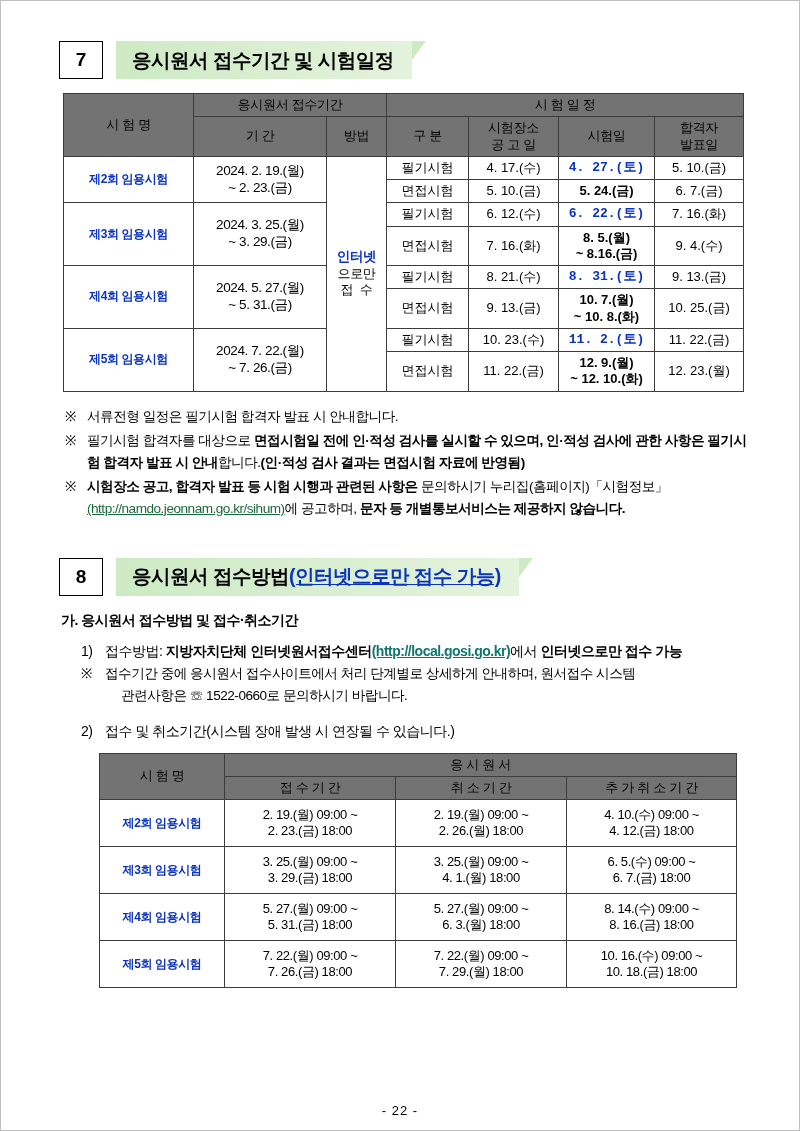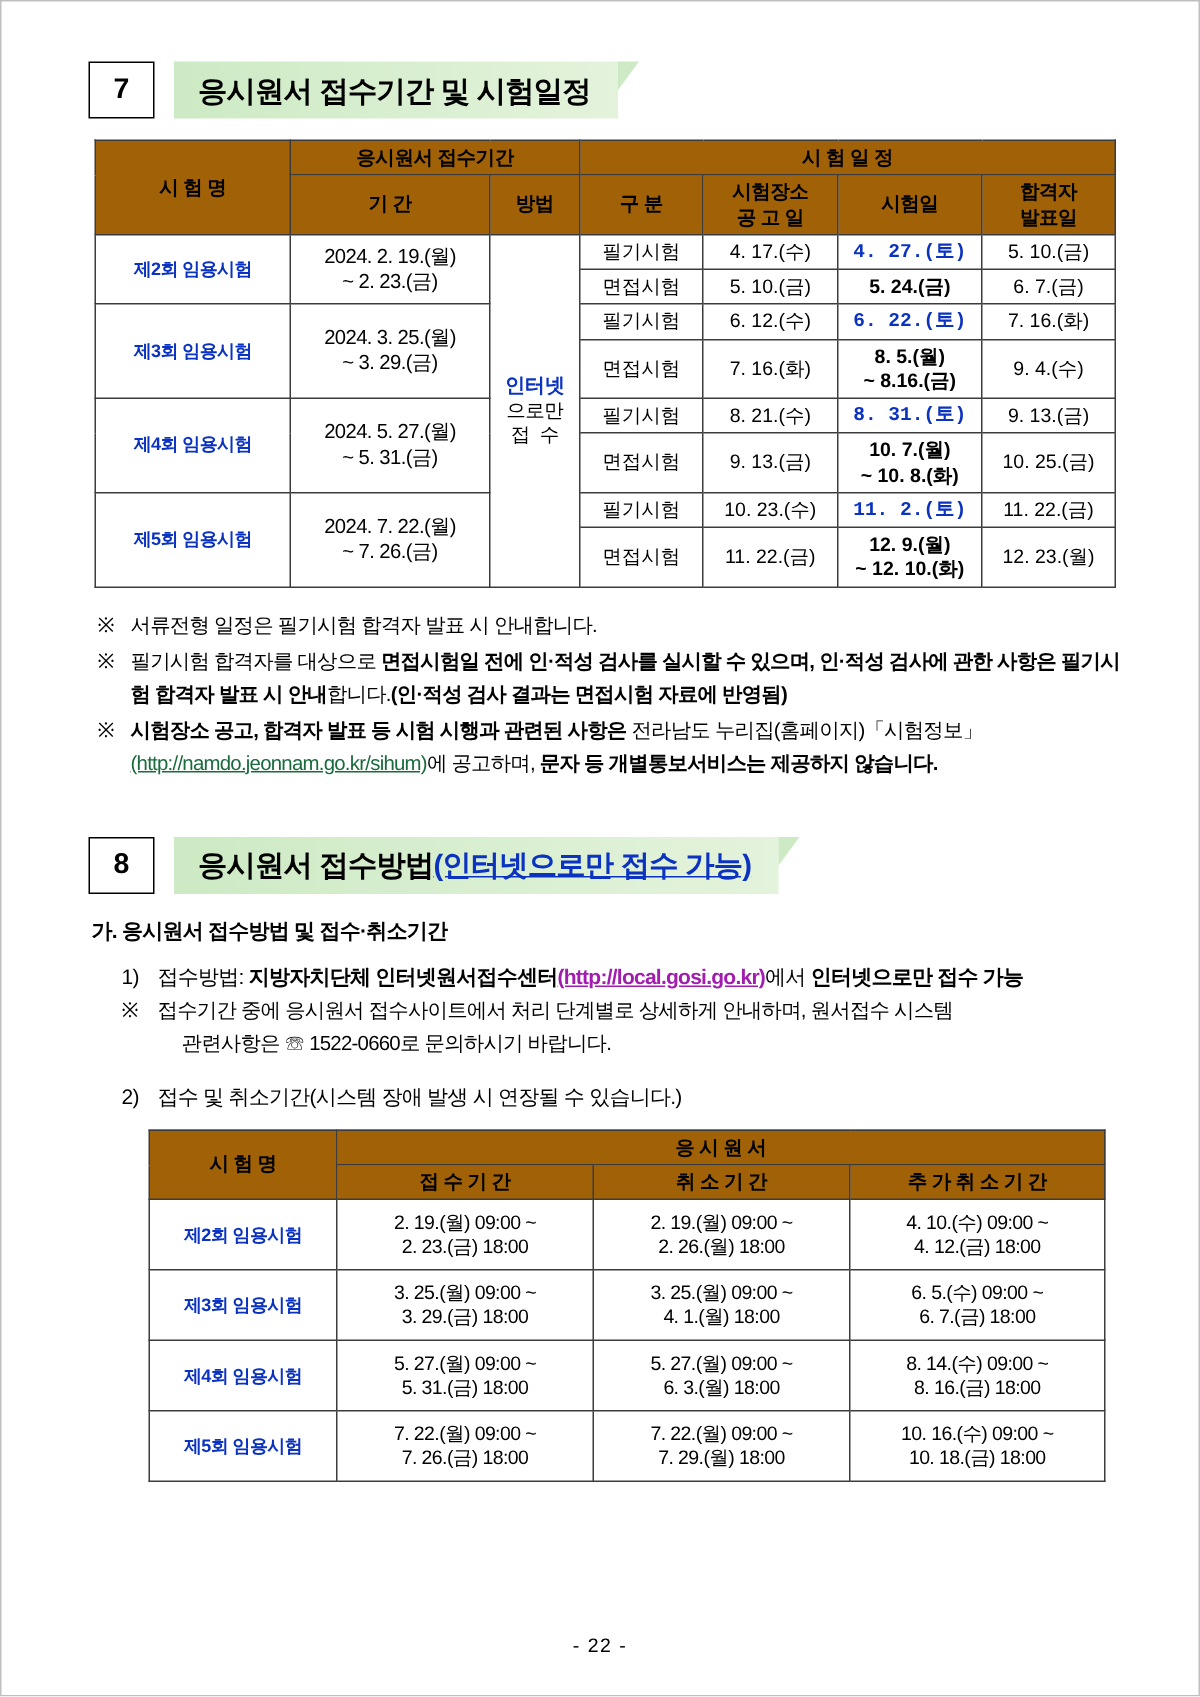--- a/index.html
+++ b/index.html
@@ -82,22 +82,22 @@
     table-layout: fixed;
   }
   table.doc th, table.doc td {
     border: 1px solid #3c3c3c;
     text-align: center;
     vertical-align: middle;
     padding: 3px 2px;
     line-height: 1.25;
   }
   table.doc thead th {
-    background: #a16207;
-    font-weight: bold;
+    background: #737373;
+    font-weight: normal;
     letter-spacing: -0.3px;
   }
   .t1 { width: 680px; margin-left: 4px; }
   .exam-name {
     color: #0b33c0;
     font-weight: bold;
     font-size: 12px;
     letter-spacing: -0.4px;
   }
   .period { font-size: 13.5px; letter-spacing: -0.4px; white-space: pre-line; }
@@ -122,21 +122,21 @@
     margin-bottom: 2px;
   }
   .note .mark { width: 22px; flex: 0 0 22px; }
   .note .body { flex: 1; }
   .note b { font-weight: bold; }
   .link {
     color: #1a6b3c;
     text-decoration: underline;
   }
   .link-blue {
-    color: #a21caf;
+    color: #0f766e;
     text-decoration: underline;
     font-weight: bold;
   }
 
   
   .sub-head {
     font-size: 14px;
     font-weight: bold;
     margin: 16px 0 10px 2px;
     letter-spacing: -0.5px;
@@ -161,21 +161,21 @@
   }
   .sub-note .mark { flex: 0 0 24px; }
 
   .t2 { width: 637px; margin: 10px 0 0 40px; font-size: 13.5px; }
   .t2 td { height: 40px; }
   .t2 .cellpre { white-space: pre-line; letter-spacing: -0.4px; }
 
   .footer {
     position: absolute;
     left: 0; right: 0;
-    bottom: 26px;
+    bottom: 12px;
     text-align: center;
     font-size: 13px;
     letter-spacing: 1px;
   }
 </style>
 </head>
 <body>
 
 <div class="page">
   <div class="content">
@@ -300,21 +300,21 @@
       </div>
       <div class="note">
         <div class="mark">※</div>
         <div class="body">
           <span>필기시험 합격자를 대상으로 </span><b>면접시험일 전에 인·적성 검사를 실시할 수 있으며, 인·적성 검사에 관한 사항은 필기시험 합격자 발표 시 안내</b><span>합니다.</span><b>(인·적성 검사 결과는 면접시험 자료에 반영됨)</b>
         </div>
       </div>
       <div class="note">
         <div class="mark">※</div>
         <div class="body">
-          <b>시험장소 공고, 합격자 발표 등 시험 시행과 관련된 사항은 </b><span>전라남도 누리집(홈페이지)「시험정보」</span><br>
+          <b>시험장소 공고, 합격자 발표 등 시험 시행과 관련된 사항은 </b><span>문의하시기 누리집(홈페이지)「시험정보」</span><br>
           <a class="link" href="#">(http://namdo.jeonnam.go.kr/sihum)</a><span>에 공고하며, </span><b>문자 등 개별통보서비스는 제공하지 않습니다.</b>
         </div>
       </div>
     </div>
 
     <div class="section-head" style="margin-top:38px;">
       <div class="sec-num">8</div>
       <div class="sec-title-wrap">
         <div class="sec-title">
           <span>응시원서 접수방법</span>

